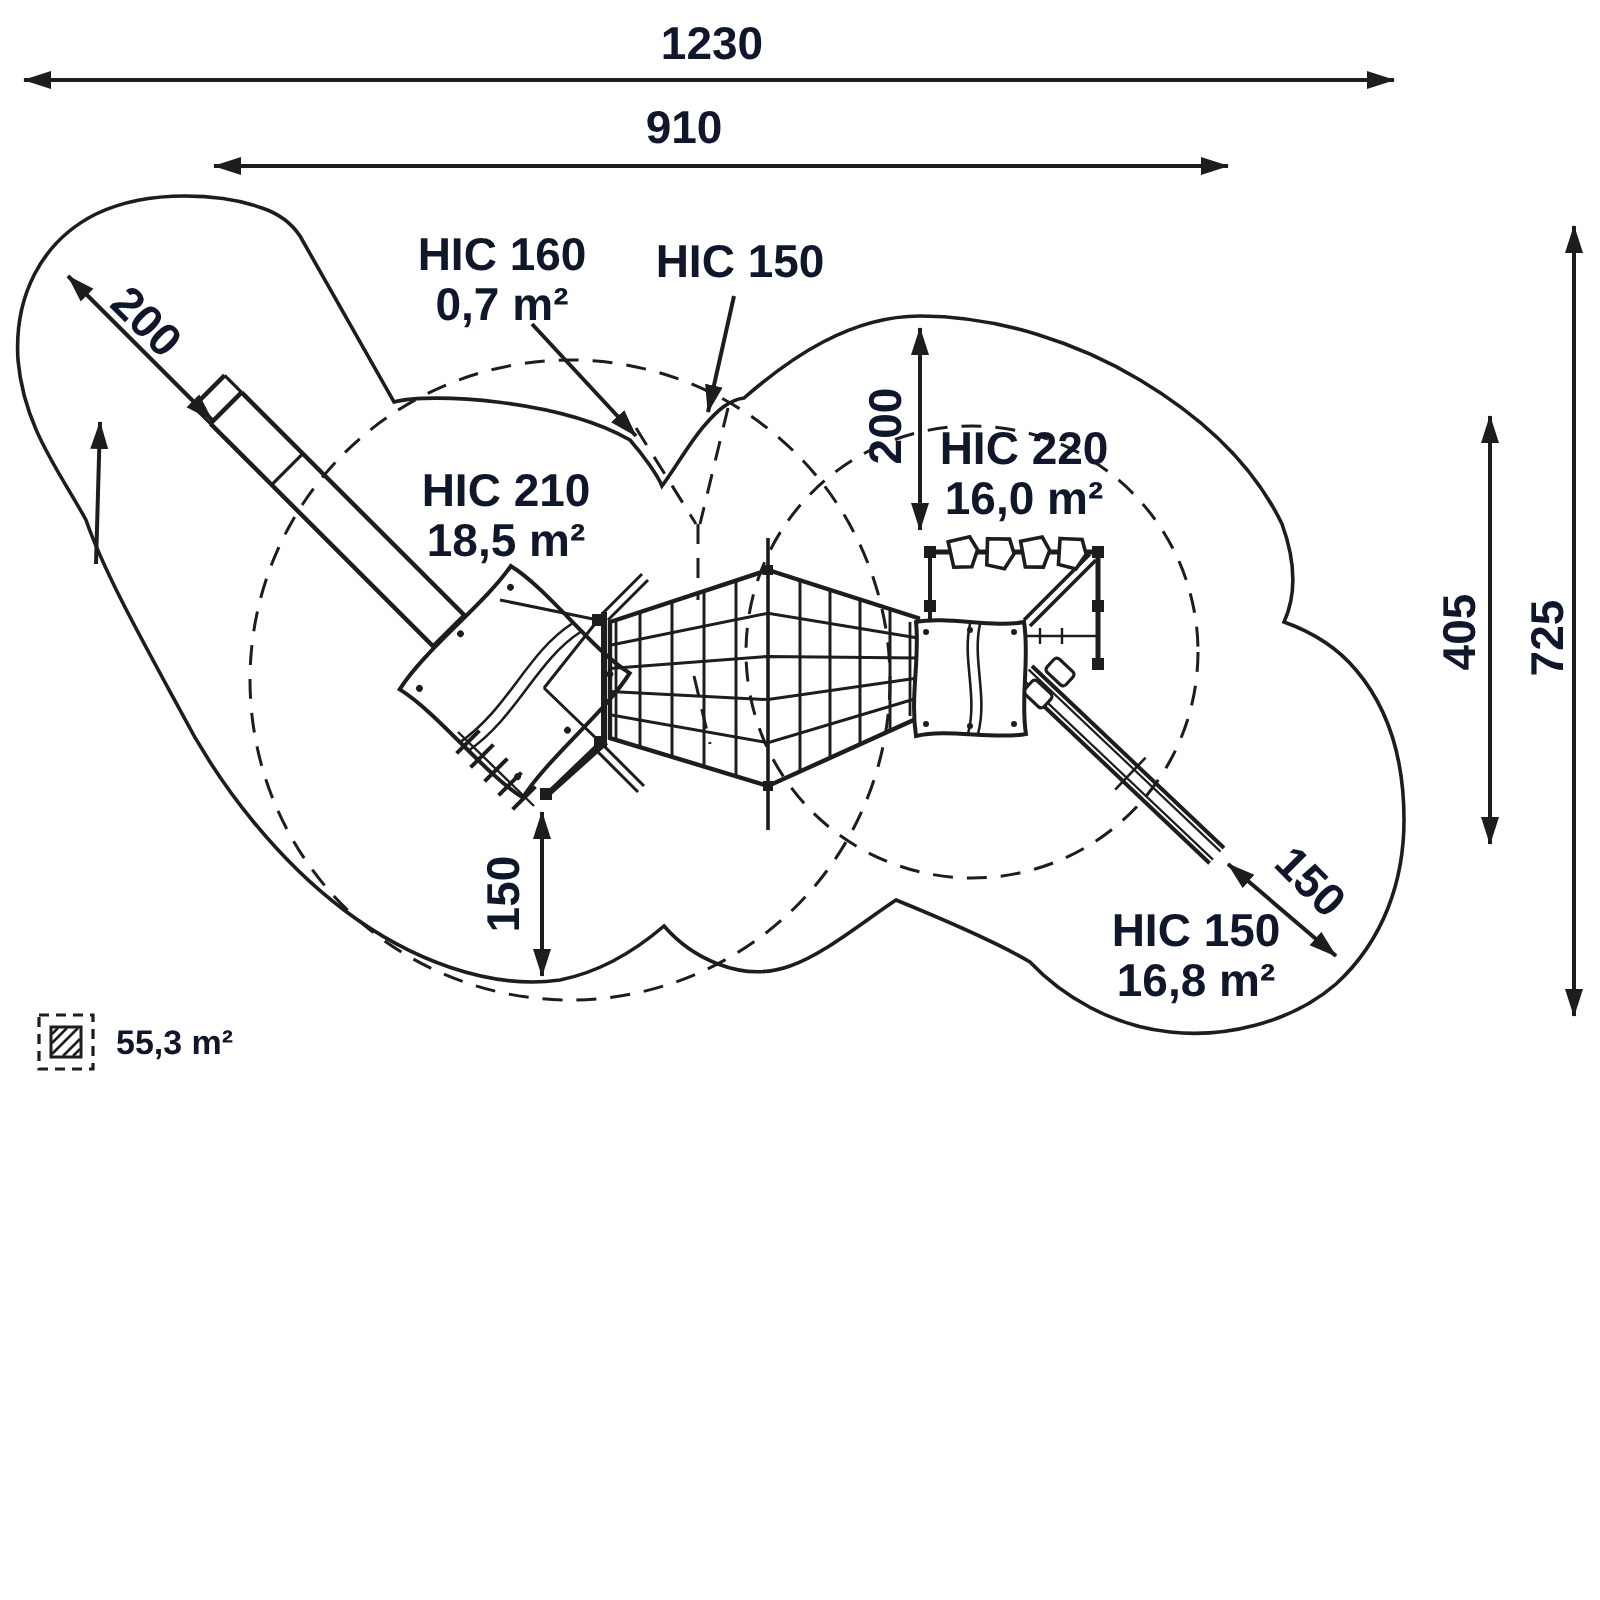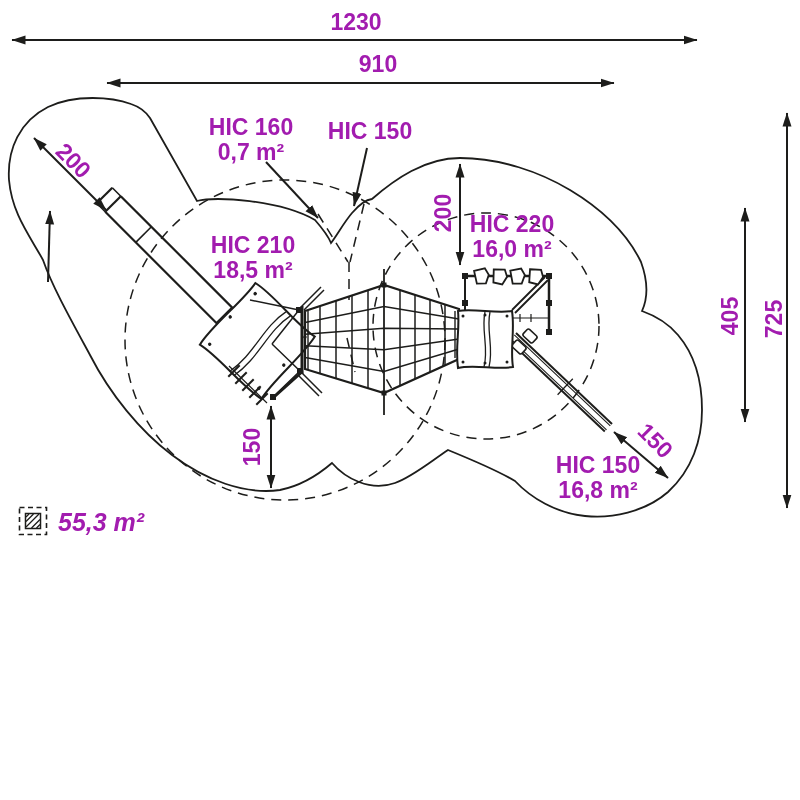--- a/index.html
+++ b/index.html
@@ -1,24 +1,24 @@
 <!DOCTYPE html>
 <html><head>
 <meta charset="utf-8">
 <style>
   html,body{margin:0;padding:0;background:#fff;}
   #stage{position:relative;width:800px;height:800px;background:#fff;overflow:hidden;
-         font-family:"Liberation Sans","DejaVu Sans",sans-serif;color:#a21caf;}
+         font-family:"Liberation Sans","DejaVu Sans",sans-serif;color:#0f172a;}
   #drawing{position:absolute;left:0;top:0;}
   .lbl{position:absolute;font-size:23px;font-weight:600;line-height:25px;
        text-align:center;white-space:nowrap;transform:translate(-50%,-50%);}
   .lbl.r90{transform:translate(-50%,-50%) rotate(-90deg);}
   .lbl.r45{transform:translate(-50%,-50%) rotate(45deg);}
   .lbl span{display:block;}
-  .legend-text{position:absolute;font-size:25px;font-weight:600;transform:translate(0,-50%);font-style:italic;}
+  .legend-text{position:absolute;font-size:17px;font-weight:600;transform:translate(0,-50%);}
 </style>
 </head>
 <body>
 
 <div id="stage">
 
 <svg id="drawing" width="800" height="800" viewBox="0 0 800 800">
   <defs>
     <marker id="ah" markerWidth="16" markerHeight="12" refX="13.5" refY="5.5" orient="auto-start-reverse" markerUnits="userSpaceOnUse">
       <path d="M0,1 L14,5.5 L0,10 z" fill="#1d1d1b"></path>
@@ -205,21 +205,21 @@
   </g>
 
   <g stroke="#1d1d1b" fill="none">
     <rect x="19.5" y="507.5" width="27" height="27" stroke-width="1.6" stroke-dasharray="5 3.5"></rect>
     <rect x="25.5" y="513.5" width="15" height="15" stroke-width="1.5"></rect>
     <path stroke-width="1.3" d="M26,527 L39,514 M26,521.5 L33.5,514 M31.5,528 L40,519.5 M26,517 L29,514 M36.5,528 L40,524.5"></path>
   </g>
 </svg>
 
 <div class="lbl" style="left:356px;top:22px;">1230</div>
-<div class="lbl" style="left:378px;top:64px;">910</div>
+<div class="lbl" style="left:342px;top:64px;">910</div>
 <div class="lbl r45" style="left:73px;top:161px;">200</div>
 <div class="lbl r90" style="left:443px;top:213px;">200</div>
 <div class="lbl r90" style="left:252px;top:447px;">150</div>
 <div class="lbl r45" style="left:655px;top:441px;">150</div>
 <div class="lbl r90" style="left:730px;top:316px;">405</div>
 <div class="lbl r90" style="left:774px;top:319px;">725</div>
 
 <div class="lbl" style="left:251px;top:140px;">
   <span>HIC 160</span>
   <span>0,7 m²</span>

